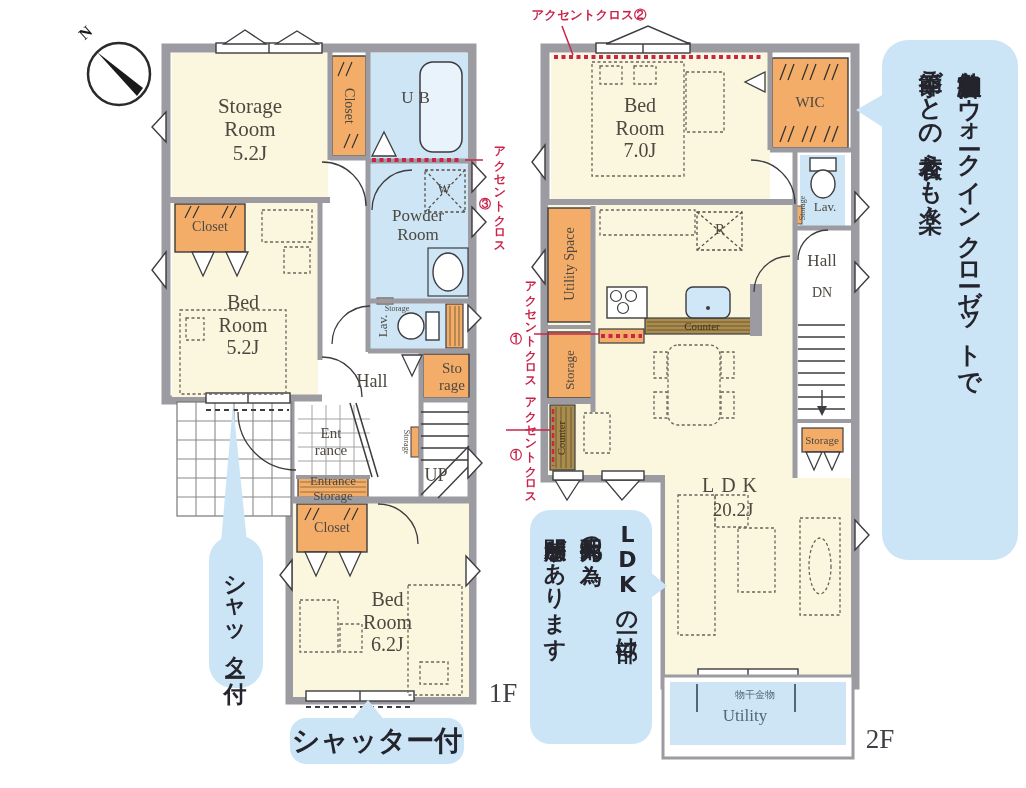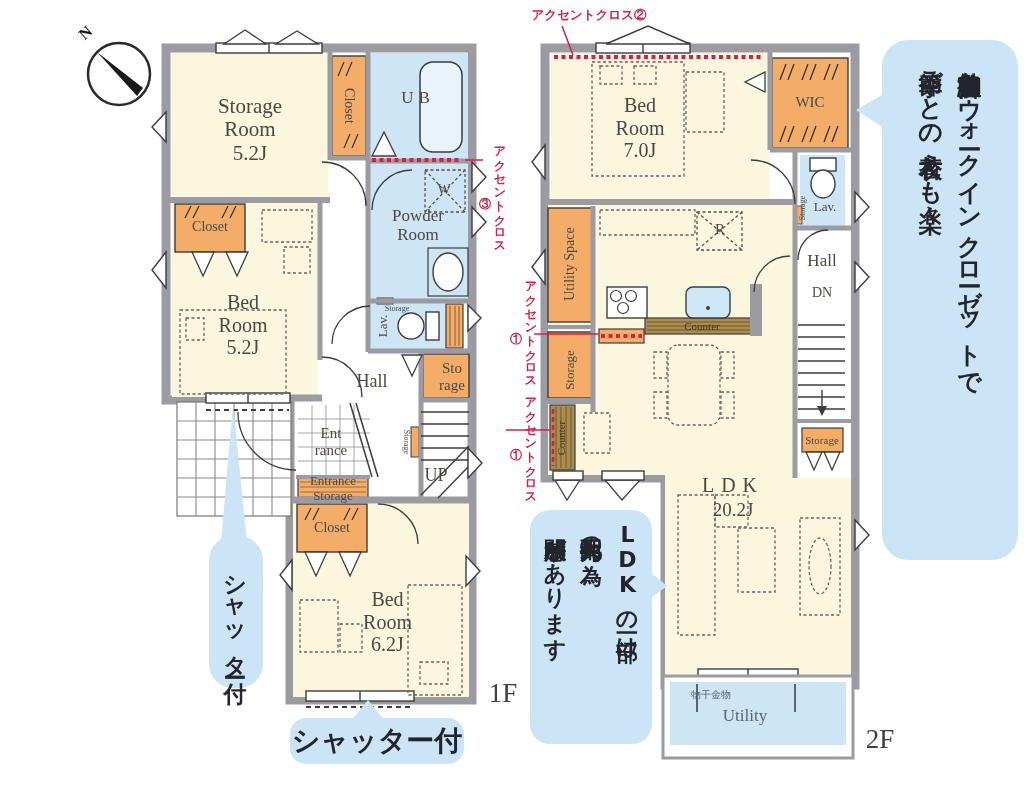--- a/index.html
+++ b/index.html
@@ -355,21 +355,21 @@
 <div class="lbl" style="left:798px;top:250px;width:48px;height:22px;font-size:17px;">Hall</div>
 <div class="lbl" style="left:800px;top:284px;width:44px;height:18px;font-size:14px;">DN</div>
 <div class="lbl" style="left:800px;top:430px;width:44px;height:20px;font-size:11px;">Storage</div>
 <div class="lbl r270" style="left:520px;top:214px;width:100px;height:100px;font-size:14px;">Utility Space</div>
 <div class="lbl" style="left:708px;top:218px;width:24px;height:22px;font-size:15px;">R</div>
 <div class="lbl brown" style="left:660px;top:318px;width:84px;height:16px;font-size:11px;">Counter</div>
 <div class="lbl r270" style="left:530px;top:330px;width:80px;height:80px;font-size:13px;">Storage</div>
 <div class="lbl r270 brown" style="left:522px;top:398px;width:80px;height:80px;font-size:10.5px;">Counter</div>
 <div class="lbl" style="left:690px;top:472px;width:86px;height:26px;font-size:20px;letter-spacing:7px;">LDK</div>
 <div class="lbl" style="left:690px;top:498px;width:86px;height:24px;font-size:19px;">20.2J</div>
-<div class="lbl bal" style="left:676px;top:688px;width:70px;height:14px;font-size:10px;">物干金物</div>
+<div class="lbl bal" style="left:720px;top:688px;width:70px;height:14px;font-size:10px;">物干金物</div>
 <div class="lbl bal" style="left:700px;top:704px;width:90px;height:24px;font-size:17px;">Utility</div>
 <div class="lbl floorlab" style="left:856px;top:722px;width:48px;height:34px;font-size:27px;">2F</div>
 
 <div id="compass-n" style="left:80px;top:24px;font-size:16px;">N</div>
 
 <div class="lbl red" style="left:531px;top:8px;width:116px;height:18px;font-size:12.5px;">アクセントクロス②</div>
 <div class="lbl red vjp" style="left:482px;top:136px;width:18px;height:114px;font-size:12px;">アクセントクロス③</div>
 <div class="lbl red vjp" style="left:513px;top:272px;width:18px;height:112px;font-size:12px;">アクセントクロス①</div>
 <div class="lbl red vjp" style="left:513px;top:388px;width:18px;height:112px;font-size:12px;">アクセントクロス①</div>
 

